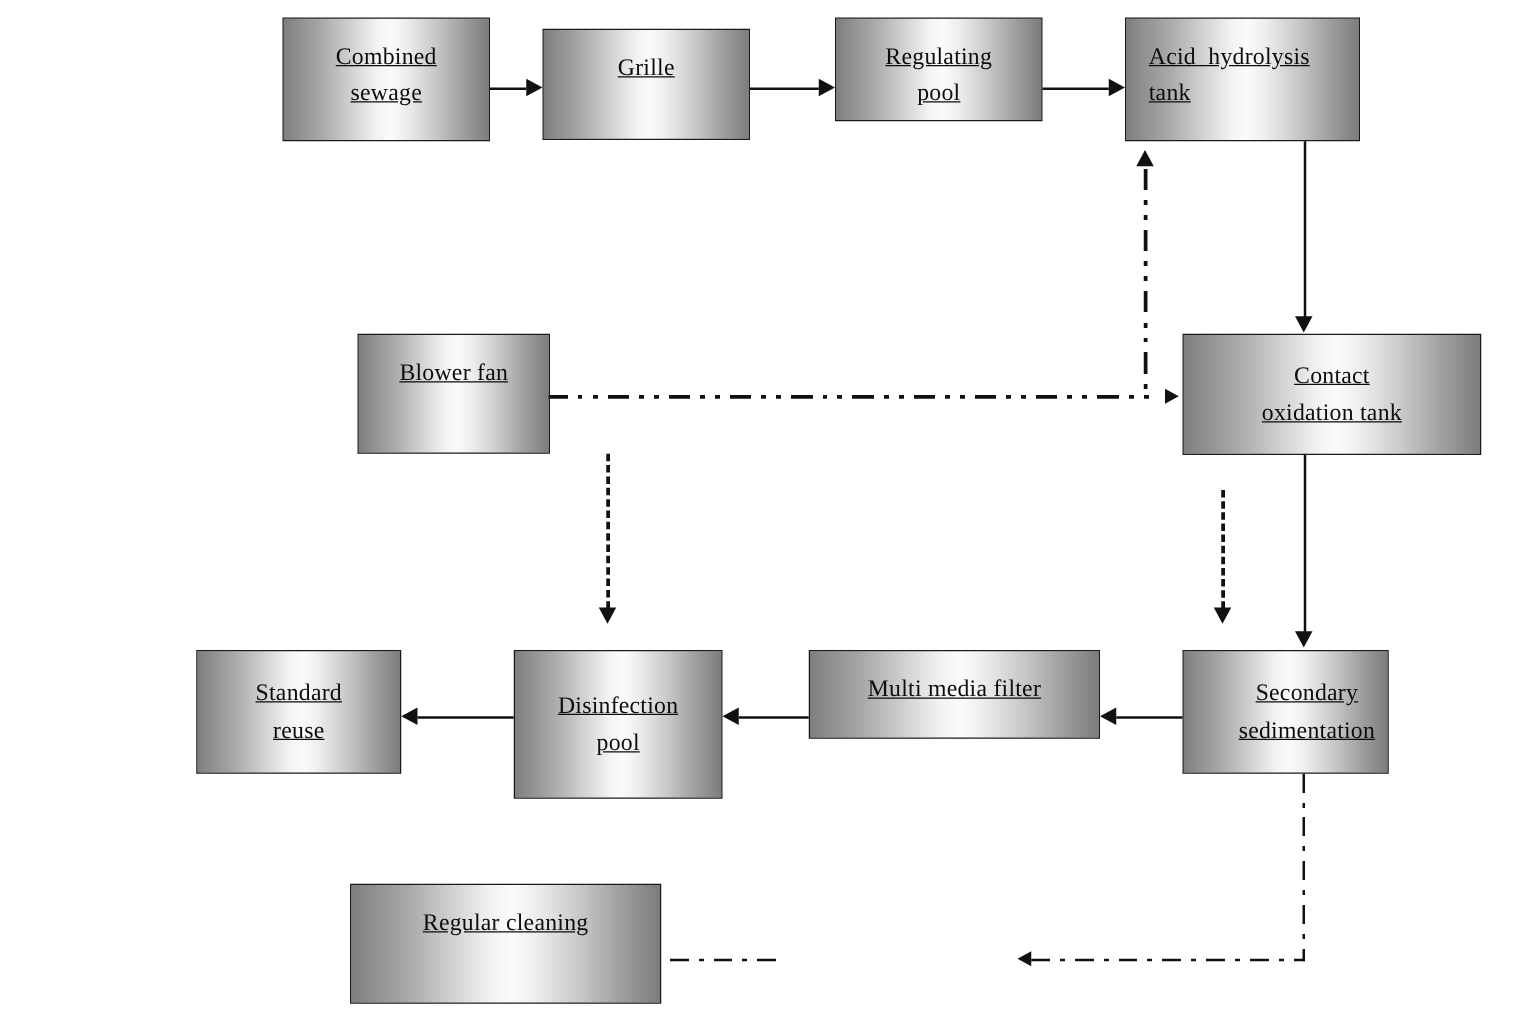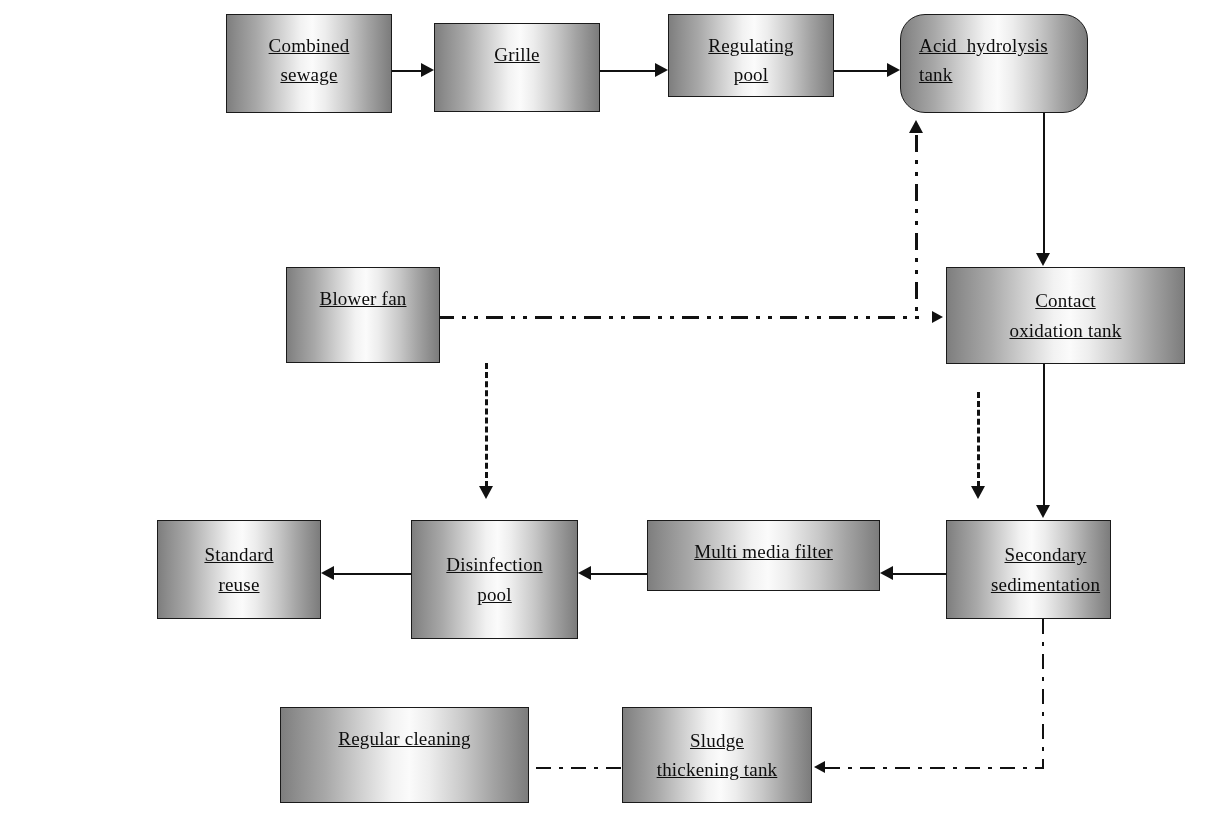--- a/index.html
+++ b/index.html
@@ -146,21 +146,21 @@
   <div class="node top-text" style="left:434px; top:23px; width:166px; height:89px;">
     <span class="ln">Grille</span>
 
   </div>
 
   <div class="node top-text" style="left:668px; top:14px; width:166px; height:83px;">
     <span class="ln">Regulating</span>
     <span class="ln">pool</span>
   </div>
 
-  <div class="node top-text" style="left:900px; top:14px; width:188px; height:99px; align-items:flex-start; padding-left:18px;border-radius:25px;">
+  <div class="node top-text" style="left:900px; top:14px; width:188px; height:99px; align-items:flex-start; padding-left:18px;">
     <span class="ln">Acid  hydrolysis</span>
     <span class="ln">tank</span>
   </div>
 
   <div class="edge h-solid" style="left:392px; top:70px; width:29px;"></div>
   <div class="arrow right" style="left:421px; top:63px;"></div>
 
   <div class="edge h-solid" style="left:600px; top:70px; width:55px;"></div>
   <div class="arrow right" style="left:655px; top:63px;"></div>
 
@@ -222,24 +222,20 @@
   <div class="arrow left" style="left:578px; top:566px;"></div>
 
   <div class="edge h-solid" style="left:334px; top:573px; width:77px;"></div>
   <div class="arrow left" style="left:321px; top:566px;"></div>
 
   <div class="node top-text" style="left:280px; top:707px; width:249px; height:96px;">
     <span class="ln">Regular cleaning</span>
 
   </div>
 
-  <div class="node" style="left:622px; top:707px; width:190px; height:96px;">
-    <span class="ln">Sludge</span>
-    <span class="ln">thickening tank</span>
-  </div>
 
   <div class="edge v-dashdot" style="left:1042px; top:619px; height:150px;"></div>
   <div class="edge h-dashdot" style="left:825px; top:767px; width:219px;"></div>
   <div class="arrow left sm" style="left:814px; top:761px;"></div>
 
   <div class="edge h-dashdot" style="left:501px; top:767px; width:121px;"></div>
   <div class="arrow left sm" style="left:490px; top:761px;"></div>
 
 </div>
 

